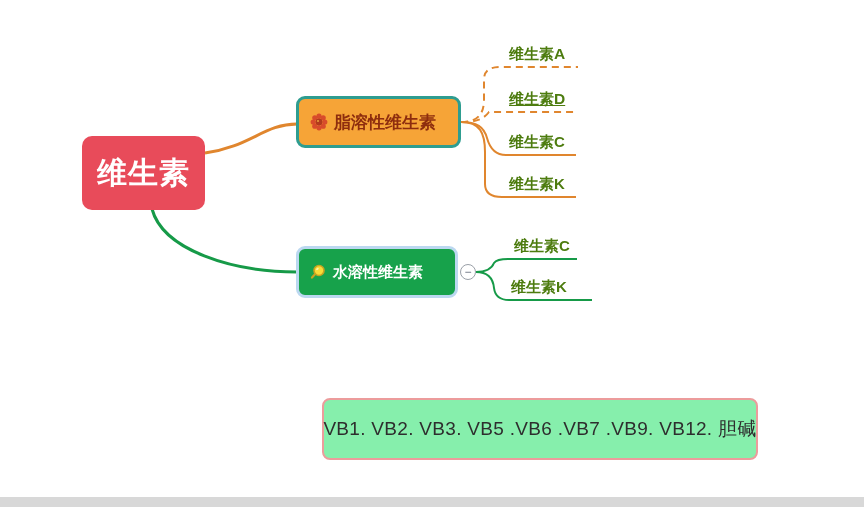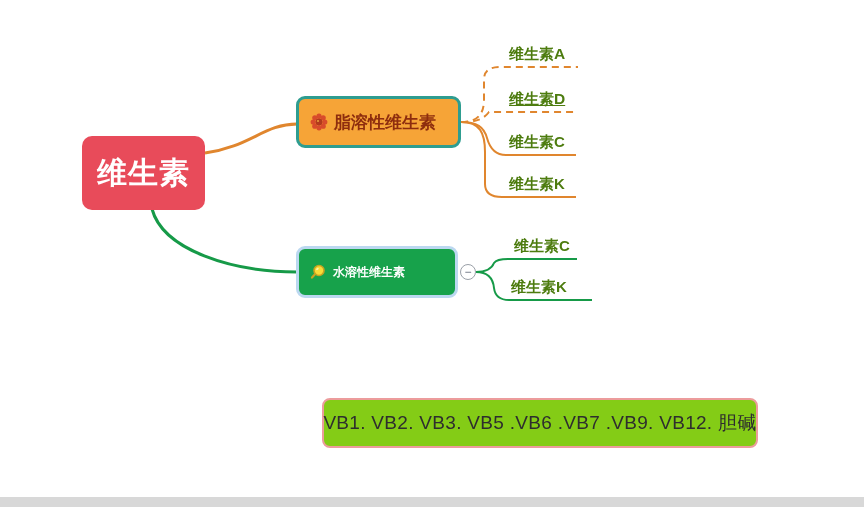--- a/index.html
+++ b/index.html
@@ -17,42 +17,42 @@
     left:296px;top:96px;width:165px;height:52px;background:#F6A437;
     border:3px solid #2E9D90;border-radius:9px;justify-content:flex-start;
     padding-left:11px;gap:6px;cursor:pointer;
   }
   .fat-node .lbl{color:#8E2D0E;font-size:17px;font-weight:700;}
   .water-node{
     left:296px;top:246px;width:162px;height:52px;background:#17A24B;
     border:3px solid #BBD8F0;border-radius:9px;justify-content:flex-start;
     padding-left:10px;gap:6px;cursor:pointer;
   }
-  .water-node .lbl{color:#ffffff;font-size:12px;font-weight:700;}
+  .water-node .lbl{color:#ffffff;font-size:15px;font-weight:700;}
   .icon{display:inline-flex;width:18px;height:18px;flex:0 0 18px;}
   .child{
     position:absolute;z-index:2;font-size:15px;font-weight:600;color:#4d7c0f;
     white-space:nowrap;cursor:pointer;
   }
   .child .suf{font-weight:800;font-size:15.5px;}
   .child-a{left:509px;top:45px;}
   .child-d{left:509px;top:90px;text-decoration:underline;}
   .child-e{left:509px;top:133px;}
   .child-k{left:509px;top:175px;}
   .child-c{left:514px;top:237px;}
   .child-b{left:511px;top:278px;}
   .collapse-btn{
     position:absolute;left:460px;top:264px;width:16px;height:16px;box-sizing:border-box;
     background:#ffffff;border:1px solid #9AA0A8;border-radius:50%;color:#6B7280;
     display:flex;align-items:center;justify-content:center;font-size:12px;line-height:1;
     z-index:3;cursor:pointer;
   }
   .note-box{
-    position:absolute;left:322px;top:398px;width:436px;height:50px;box-sizing:border-box;
-    background:#84cc16;border:2px solid #EC9C9C;border-radius:8px;z-index:2;
+    position:absolute;left:322px;top:398px;width:436px;height:62px;box-sizing:border-box;
+    background:#86efac;border:2px solid #EC9C9C;border-radius:8px;z-index:2;
     display:flex;align-items:center;justify-content:center;
     font-size:19px;color:#2E2E2E;letter-spacing:0.3px;cursor:pointer;white-space:nowrap;
   }
   .bottom-strip{
     position:absolute;left:0;bottom:0;width:864px;height:10px;background:#D8D8D8;z-index:1;
   }
 </style>
 </head>
 <body>
 

